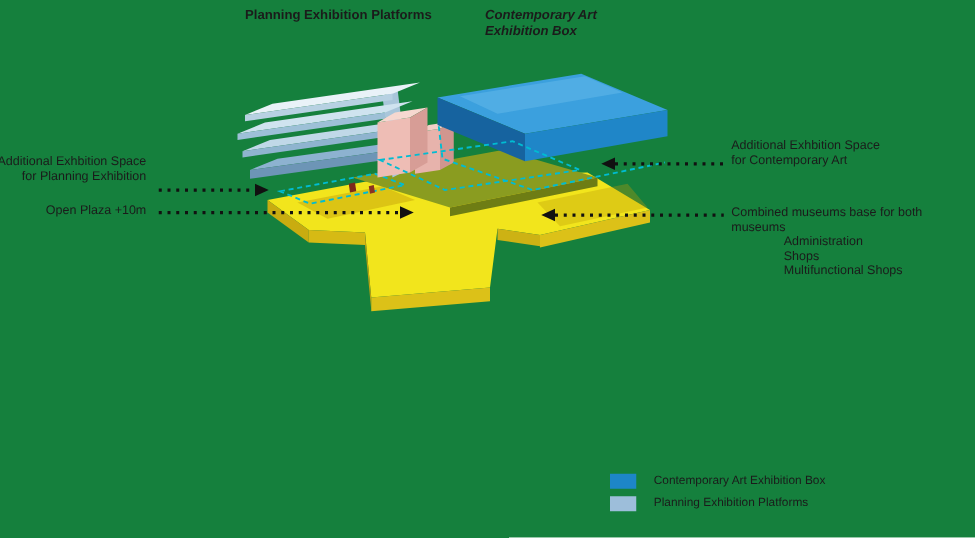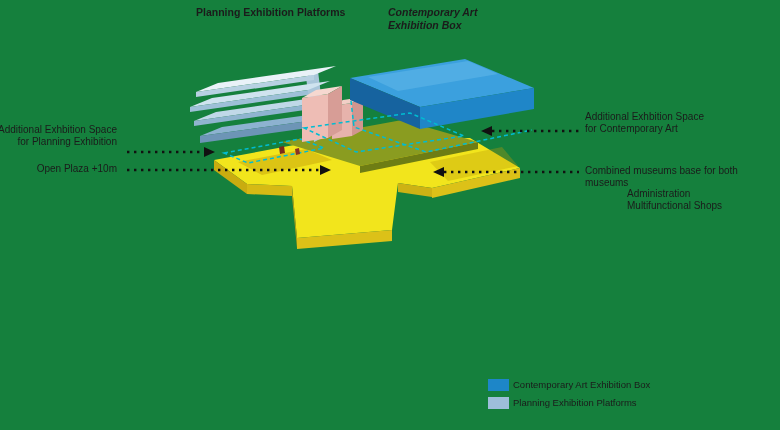--- a/index.html
+++ b/index.html
@@ -8,21 +8,21 @@
   .page { position:relative; width:780px; height:430px; background:#15803d; overflow:hidden; }
   .model-svg { position:absolute; left:0; top:0; }
   .lbl { position:absolute; color:#1b1b1b; }
   .lbl-bold { font-weight:bold; font-size:10.5px; line-height:12.5px; }
   .ann { font-size:10px; line-height:11.5px; }
   .right-anchor { text-align:right; white-space:nowrap; }
   .service-item { padding-left:8px;margin-left:34px; }
   .legend { position:absolute; left:488px; top:378px; }
   .legend-row { display:flex; align-items:center; height:13px; margin-bottom:5px; }
   .swatch { width:21px; height:12px; display:inline-block; flex:0 0 21px; }
-  .legend-label { margin-left:4px; font-size:9.5px; line-height:12px; color:#1b1b1b; white-space:nowrap; }
+  .legend-label { margin-left:14px; font-size:9.5px; line-height:12px; color:#1b1b1b; white-space:nowrap; }
 </style>
 </head>
 <body>
 
 <div class="page">
 
   <svg class="model-svg" width="780" height="430" viewBox="0 0 780 430">
 
     <polygon points="214,160 310,142 470,138 520,168 432,188 398,183 392,230 297,238 292,186 247,184" fill="#f2e51c"></polygon>
     <polygon points="214,160 247,184 247,194 214,170" fill="#c9ac10"></polygon>
@@ -105,20 +105,21 @@
   </div>
 
   <div class="lbl ann" style="left:585px; top:111px;">
     <div>Additional Exhbition Space</div>
     <div>for Contemporary Art</div>
   </div>
 
   <div class="lbl ann" style="left:585px; top:165px;">
     <div>Combined museums base for both museums</div>
     <div class="service-item">Administration</div>
+    <div class="service-item">Shops</div>
     <div class="service-item">Multifunctional Shops</div>
   </div>
 
   <div class="legend">
     <div class="legend-row">
       <span class="swatch" style="background: rgb(29, 134, 200);"></span>
       <span class="legend-label">Contemporary Art Exhibition Box</span>
     </div>
     <div class="legend-row">
       <span class="swatch" style="background: rgb(157, 190, 218);"></span>

